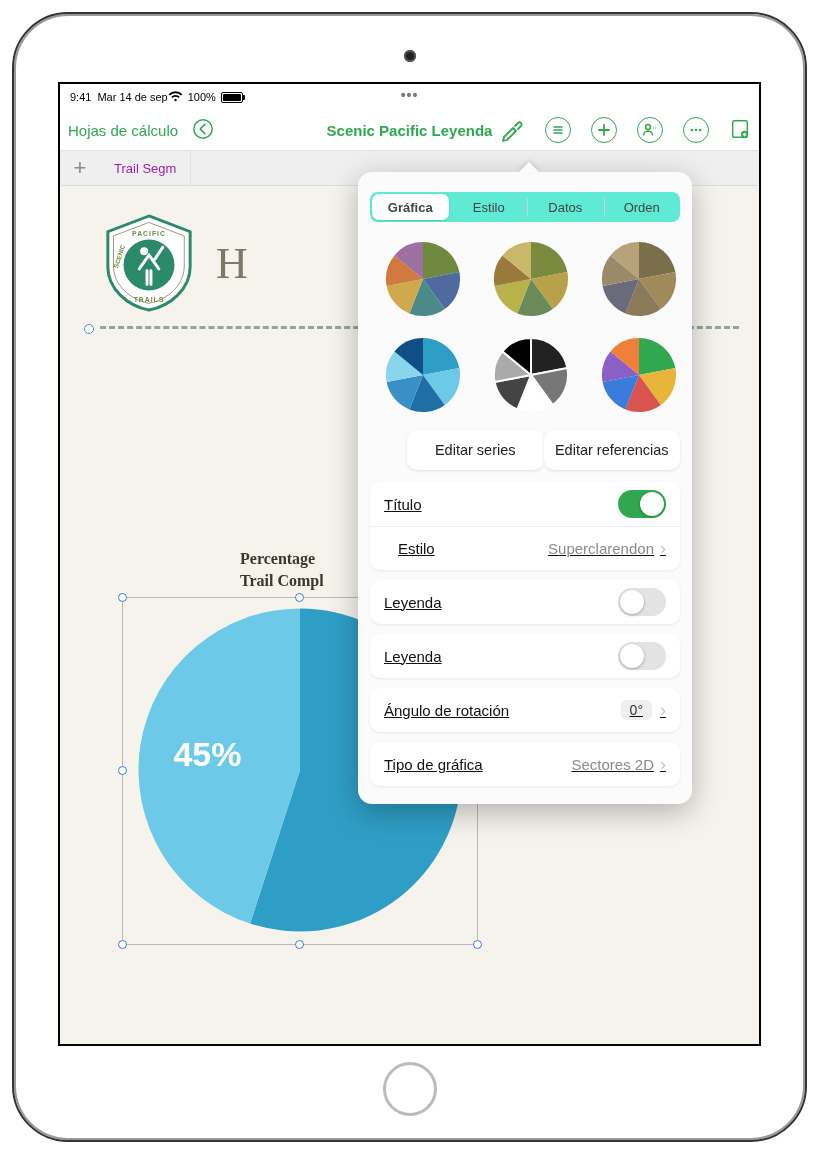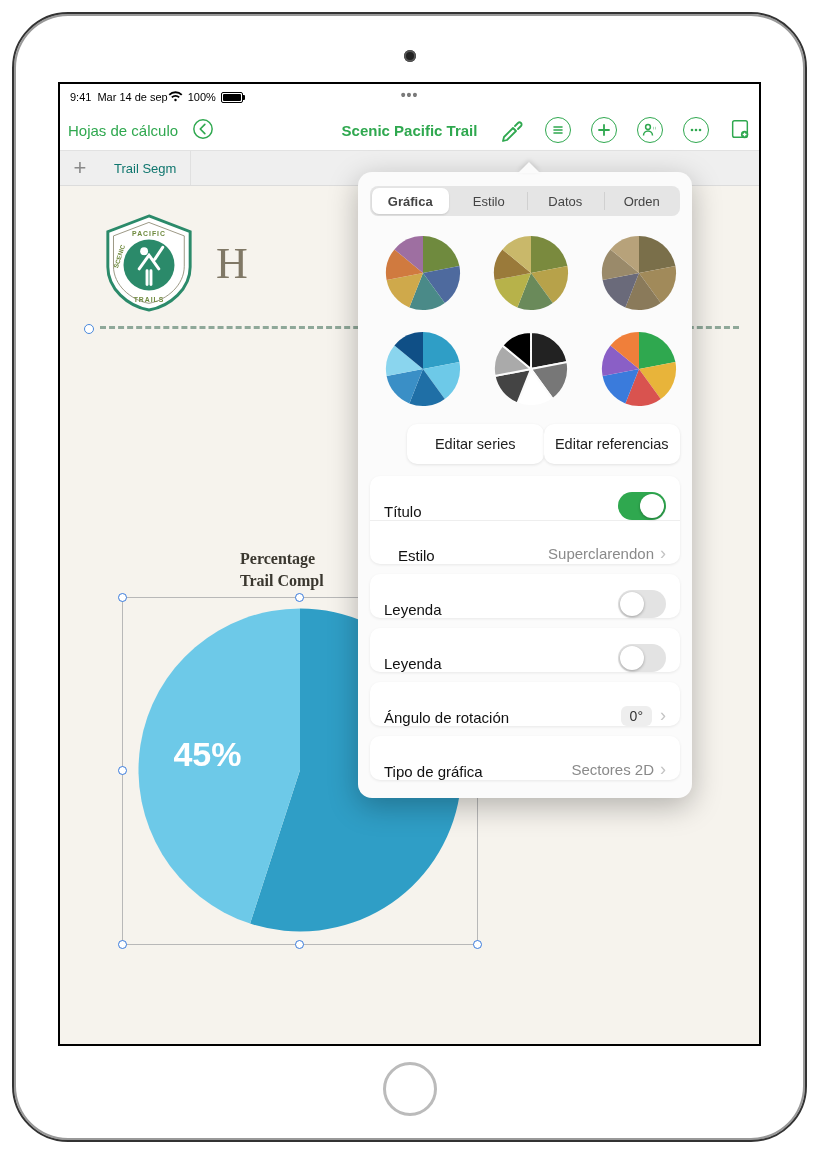--- a/index.html
+++ b/index.html
@@ -68,21 +68,21 @@
     width:26px; height:26px; border:1.6px solid #2fa84f; border-radius:50%;
     display:flex; align-items:center; justify-content:center; color:#2fa84f;
   }
 
   
   .sheet-tabs {
     height:36px; background:#efefef; display:flex; align-items:stretch;
     border-top:1px solid #e2e2e2; border-bottom:1px solid #dcdcdc;
   }
   .sheet-add { width:40px; display:flex; align-items:center; justify-content:center; color:#8a8a8a; font-size:22px; }
-  .sheet-tab { padding:0 14px; display:flex; align-items:center; font-size:13px; color:#0f766e; border-right:1px solid #e0e0e0; }
+  .sheet-tab { padding:0 14px; display:flex; align-items:center; font-size:13px; color:#a21caf; border-right:1px solid #e0e0e0; }
   .sheet-tab.active { background:#2fa84f; color:#fff; font-weight:600; border-right:none;}
   .sheet-tab.rest { margin-left:auto; border-left:1px solid #e0e0e0; }
 
   
   .canvas { position:absolute; top:102px; left:0; right:0; bottom:0; background:#f6f3ed; }
   .title-row { position:absolute; top:28px; left:40px; right:20px; display:flex; align-items:center; gap:18px; }
   .logo {
     width:98px; height:98px; position:relative;
   }
   .logo svg { width:100%; height:100%; }
@@ -118,22 +118,22 @@
     box-shadow: 0 8px 30px rgba(0,0,0,.28);
     padding-bottom:8px;
     z-index:20;
   }
   .pop-pointer {
     position:absolute; top:-10px; left:160px;
     width:0;height:0;border-left:11px solid transparent;border-right:11px solid transparent;border-bottom:11px solid #fbfbfb;
     filter: drop-shadow(0 -2px 2px rgba(0,0,0,.12));
   }
   .seg {
-    margin:14px 12px 10px; height:30px; border-radius:8px;
-    background:#e5e5e5; display:flex; font-size:13px;
+    margin:20px 12px 10px; height:30px; border-radius:8px;
+    background:#5eead4; display:flex; font-size:13px;
   }
   .seg-item { flex:1; display:flex; align-items:center; justify-content:center; color:#444; position:relative; }
   .seg-item + .seg-item::before { content:""; position:absolute; left:0; top:6px; bottom:6px; width:1px; background:#d0d0d0; }
   .seg-item.active { background:#fff; border-radius:7px; margin:2px; font-weight:600; box-shadow:0 1px 2px rgba(0,0,0,.12); }
   .seg-item.active::before{display:none}
   .seg-item.active + .seg-item::before{display:none}
 
   .style-grid {
     display:grid; grid-template-columns:repeat(3,1fr);
     gap:18px 30px; padding:8px 26px 16px;
@@ -143,22 +143,22 @@
   .btn-row { display:flex; padding:0 12px 12px;margin-left:37px; }
   .btn {
     flex:1; background:#fff; border:0; border-radius:10px;
     height:40px; font-size:14.5px; color:#222;
     box-shadow:0 1px 3px rgba(0,0,0,.1);
   }
 
   .list { padding:0 12px; }
   .card { background:#fff; border-radius:10px; margin-bottom:10px; box-shadow:0 1px 3px rgba(0,0,0,.08); }
   .row {
-    height:44px; display:flex; align-items:flex-end; justify-content:space-between;
-    padding:0 14px; font-size:15px; color:#111;
+    height:44px; display:flex; align-items:center; justify-content:space-between;
+    padding:0 14px; font-size:15px; color:#111;text-decoration:underline;
   }
   .row + .row { border-top:1px solid #eee; }
   .row .sub { color:#8a8a8a; font-size:15px; display:flex; align-items:center; gap:6px; }
   .indent { padding-left:28px; }
   .chev { color:#c4c4c4; font-size:18px; }
 
   .switch {
     width:48px; height:28px; border-radius:14px; position:relative; background:#e3e3e3;
   }
   .switch .knob { position:absolute; top:2px; left:2px; width:24px; height:24px; border-radius:50%; background:#fff; box-shadow:0 1px 3px rgba(0,0,0,.3); transition:none;}
@@ -200,21 +200,21 @@
 
       <div class="toolbar">
         <span>Hojas de cálculo</span>
         <span style="margin-left:8px">
           <svg width="22" height="22" viewBox="0 0 24 24">
               <circle cx="12" cy="12" r="10" fill="none" stroke="#2fa84f" stroke-width="1.6"></circle>
               <path d="M14 7l-5 5 5 5" fill="none" stroke="#2fa84f" stroke-width="1.8" stroke-linecap="round" stroke-linejoin="round"></path>
             </svg>
         </span>
 
-        <span class="doc-title">Scenic Pacific Trail</span>
+        <span class="doc-title">Scenic Pacific Leyenda</span>
 
         <span style="margin-left:auto;display:flex;gap:20px;align-items:center">
           <span class="tool-icon" style="border:none">
             <svg width="24" height="24" viewBox="0 0 24 24">
                 <path d="M4 19l9-9 3 3-9 9-4 1 1-4zM15 8l3-3a2 2 0 013 3l-3 3" fill="none" stroke="#2fa84f" stroke-width="1.8" stroke-linecap="round" stroke-linejoin="round"></path>
               </svg>
           </span>
           <span class="tool-icon">
             <svg width="14" height="14" viewBox="0 0 14 14">
                 <path d="M3 4h8M3 7h8M3 10h8" stroke="#2fa84f" stroke-width="1.6" stroke-linecap="round"></path>

